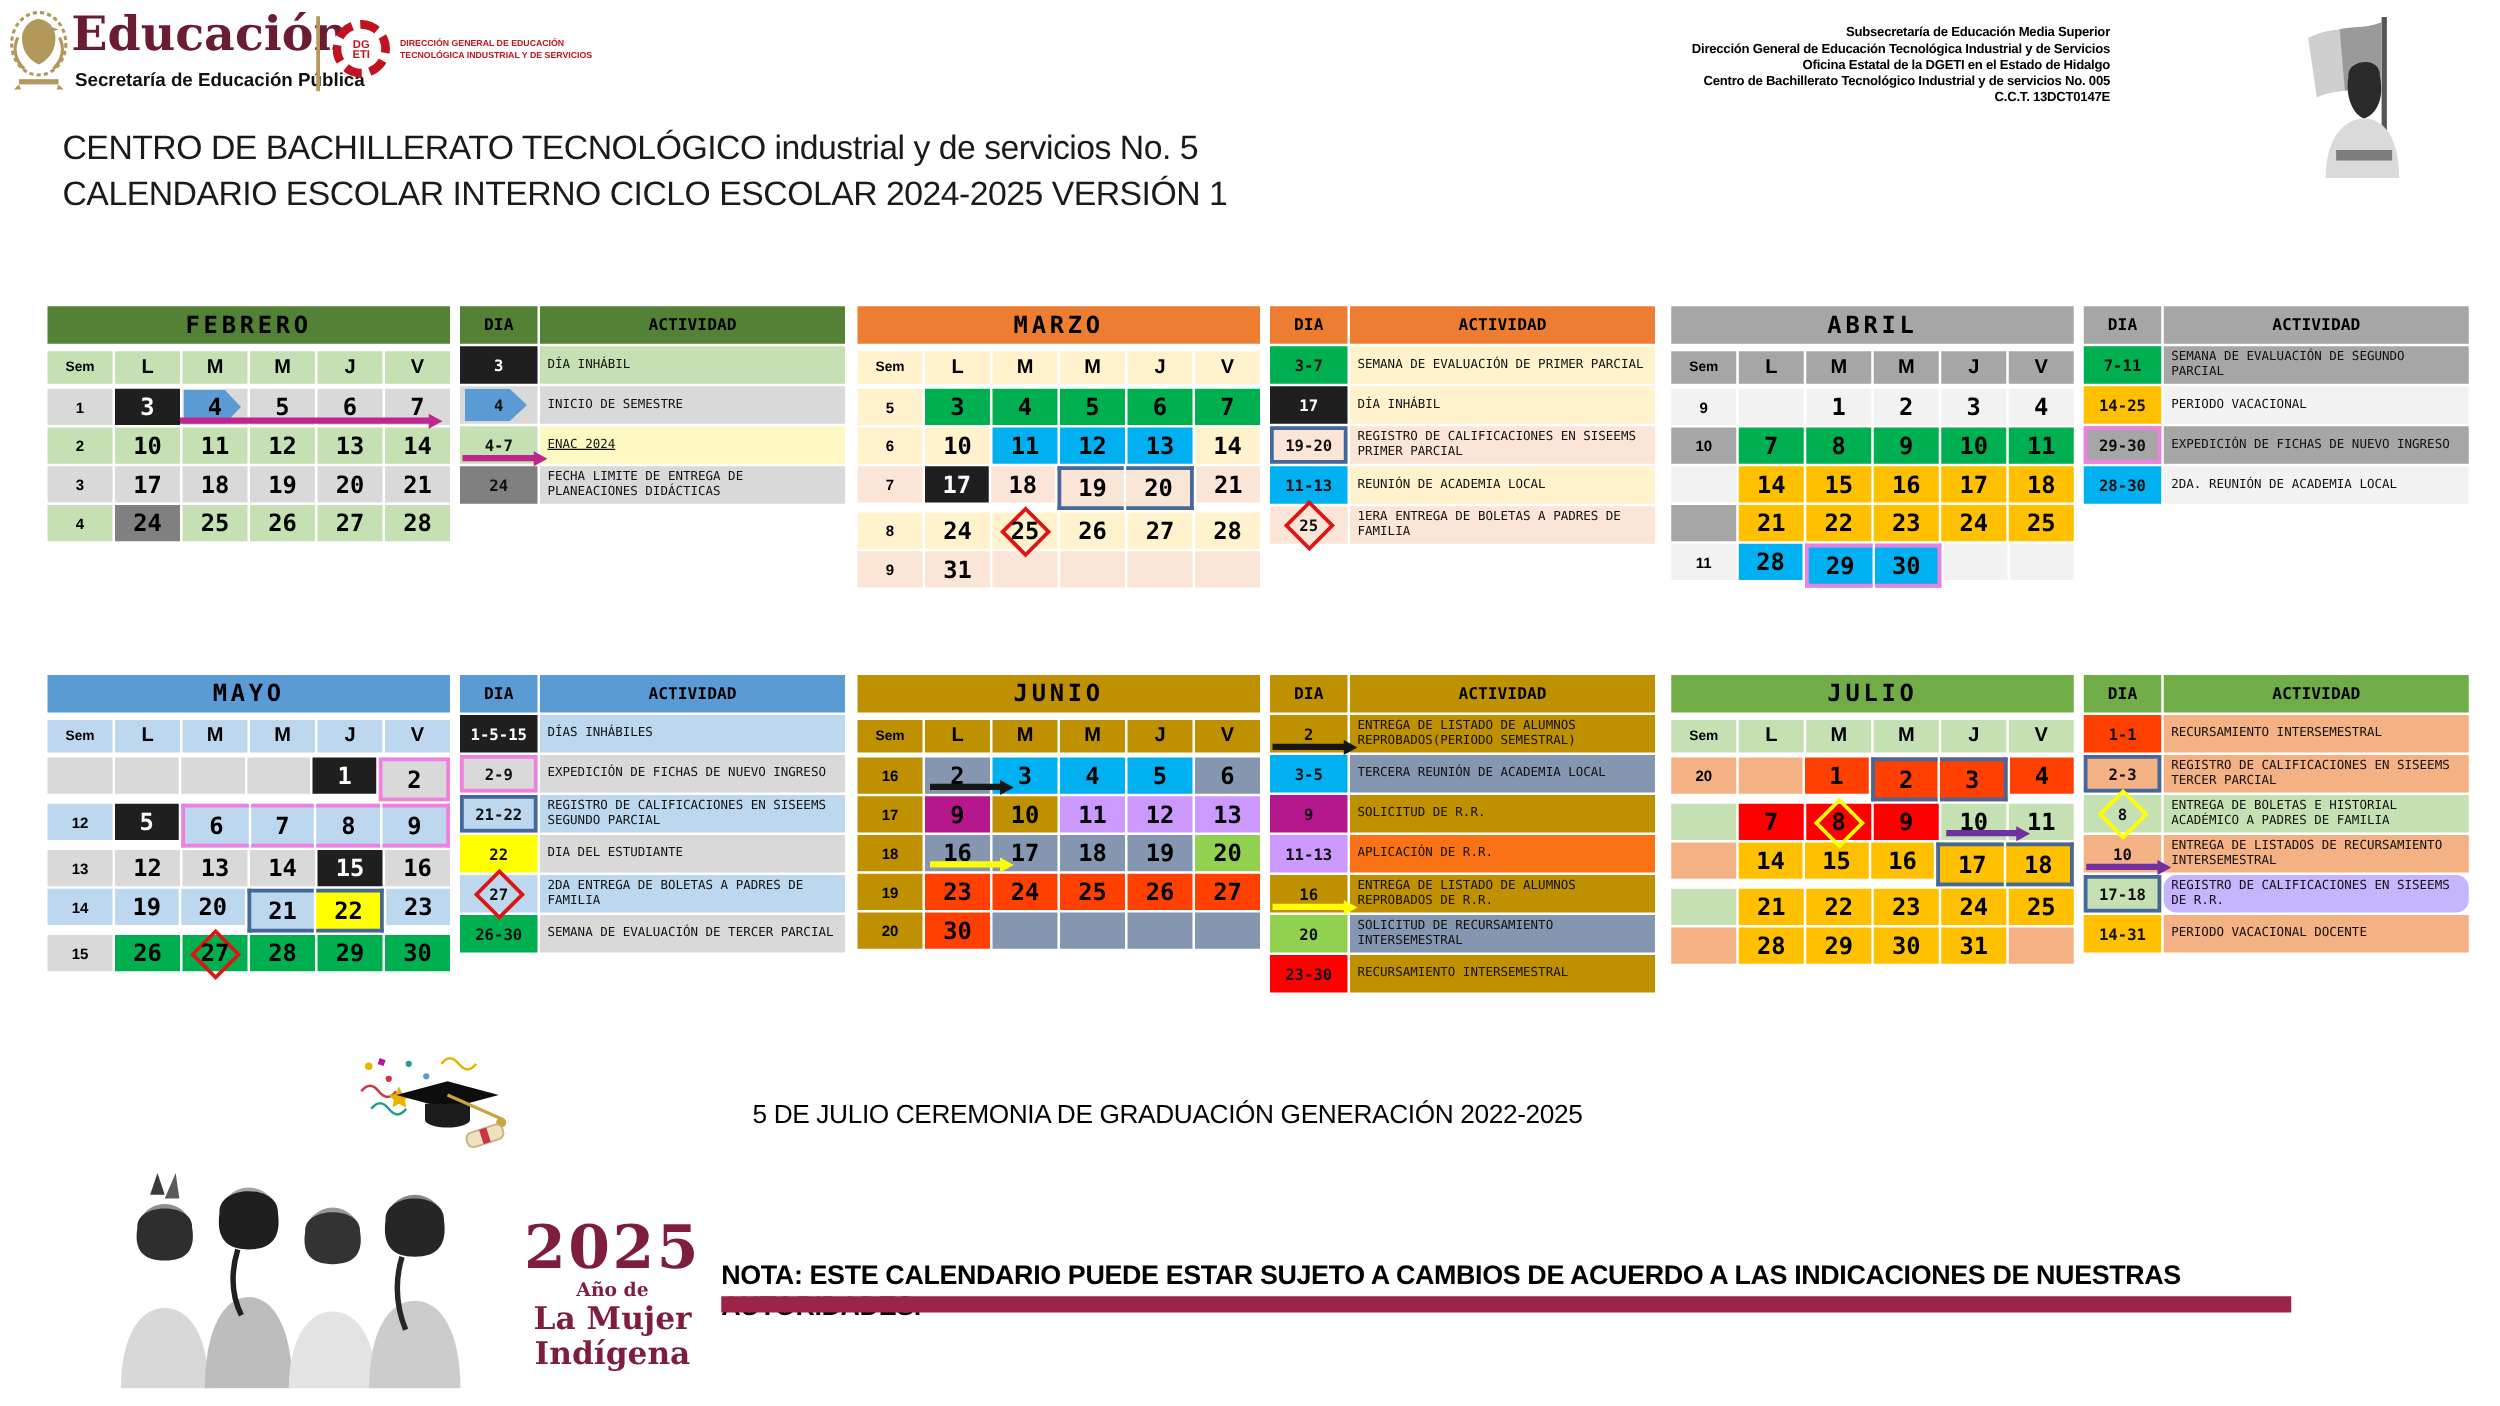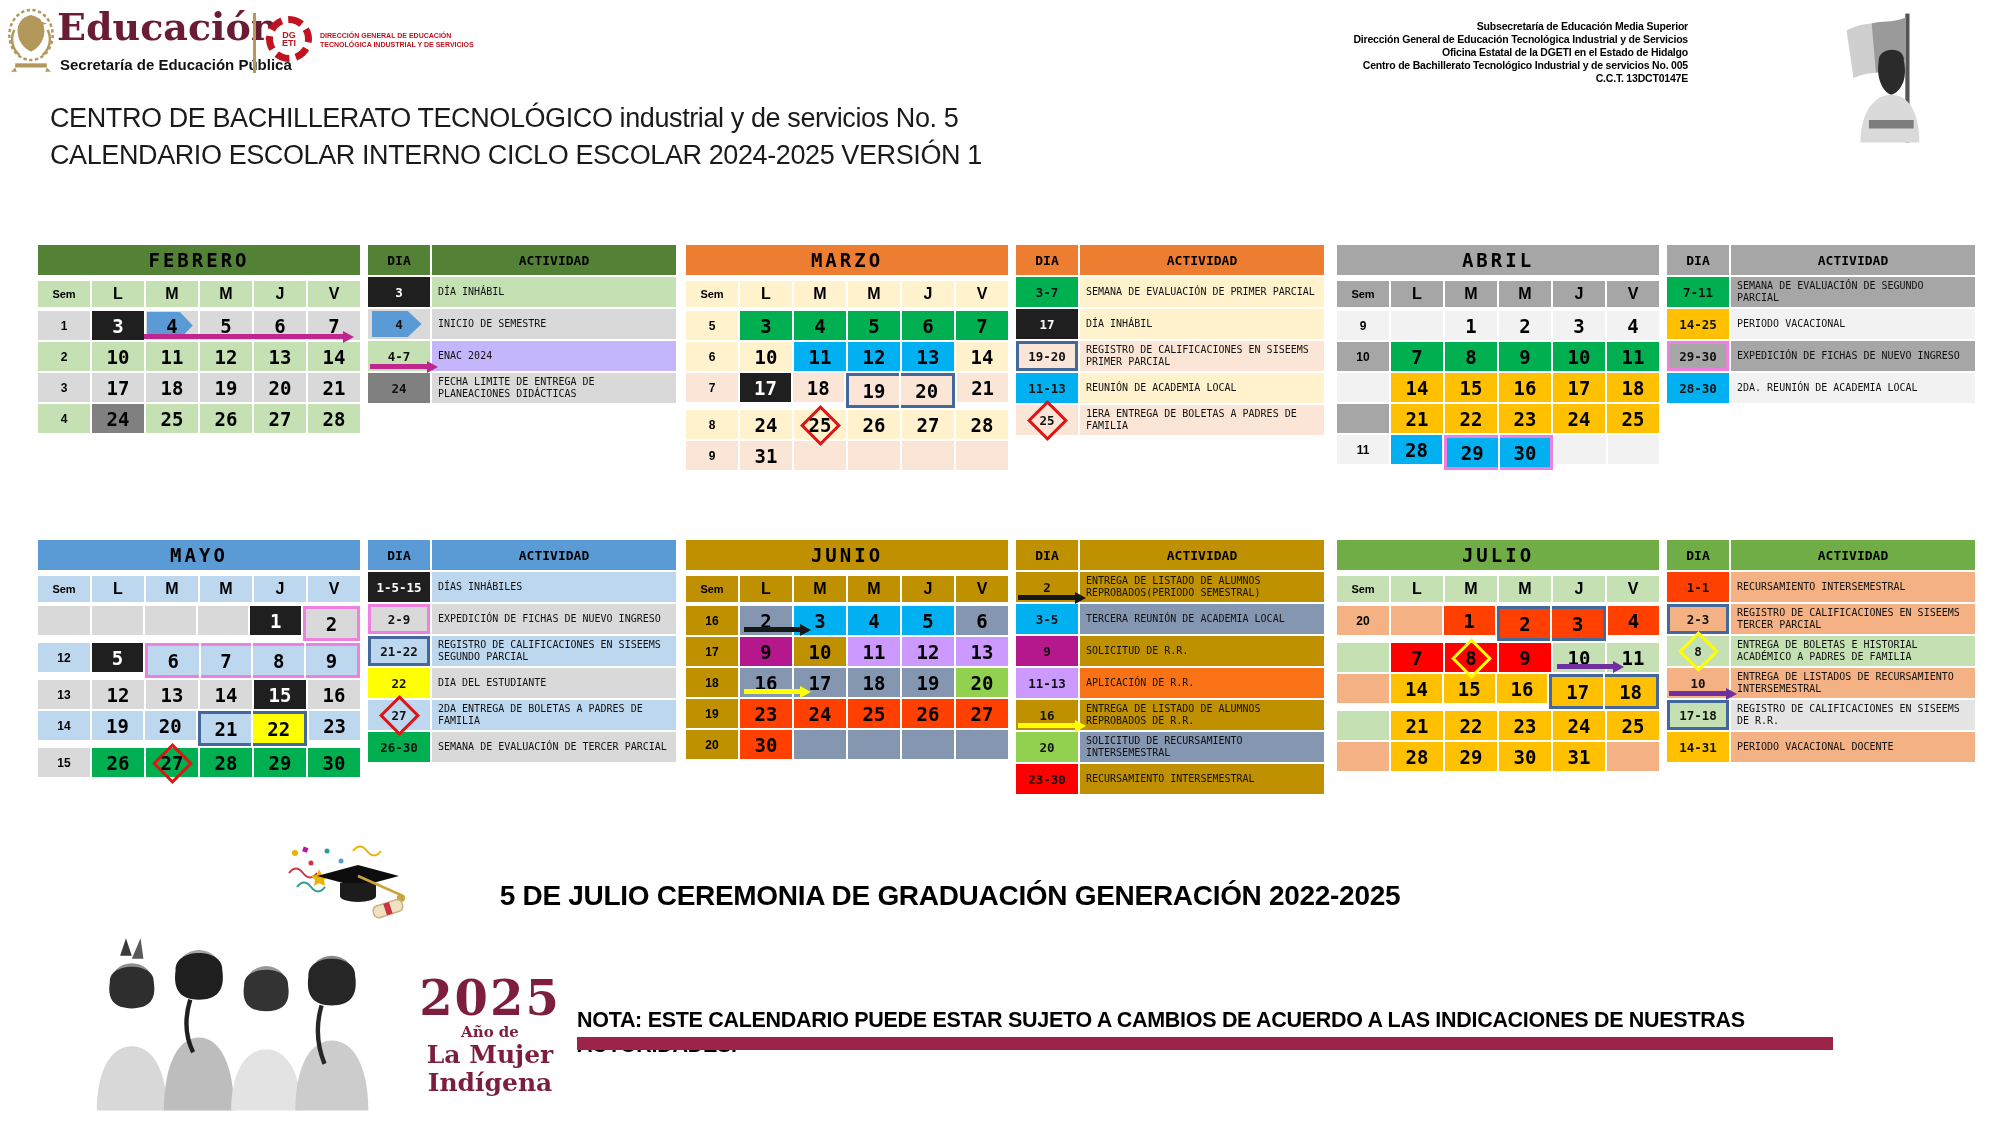--- a/index.html
+++ b/index.html
@@ -68,22 +68,22 @@
   .lh .ldayh{flex:0 0 62px}
   .lrow{display:flex;gap:2px;margin-bottom:2px;min-height:30px}
   .lday{flex:0 0 62px;display:flex;align-items:center;justify-content:center;position:relative;
      font:bold 12.5px "DejaVu Sans Mono",monospace;box-sizing:border-box}
   .lday span{position:relative;z-index:2}
   .lact{flex:1;display:flex;align-items:center;padding:3px 6px;
      font:10px "DejaVu Sans Mono",monospace;line-height:12px;color:#111}
 
   
   .gradicon{position:absolute;left:283px;top:843px}
-  .gradtext{position:absolute;left:450px;top:880px;width:1000px;text-align:center;
-     font-weight:bold;font-size:28px;letter-spacing:-0.3px;color:#000}
+  .gradtext{position:absolute;left:434px;top:880px;width:1000px;text-align:center;
+     font-weight:normal;font-size:21px;letter-spacing:-0.3px;color:#000}
   .womenimg{position:absolute;left:88px;top:935px}
   .yearlogo{position:absolute;left:405px;top:972px;width:170px;text-align:center;color:#7e1e3f}
   .y-num{font:bold 48px "DejaVu Serif",serif;letter-spacing:2px;line-height:52px}
   .y-sub{font:bold 15px "DejaVu Serif",serif;line-height:17px}
   .y-l2{font:bold 25px "DejaVu Serif",serif;line-height:28px}
   .y-l3{font:bold 25px "DejaVu Serif",serif;line-height:28px}
   .nota{position:absolute;left:577px;top:1008px;width:1270px;font-weight:bold;font-size:21.5px;
      letter-spacing:-0.3px;color:#000}
   .notabar{position:absolute;left:577px;top:1037px;width:1256px;height:13px;background:#9d2449}
 </style>
@@ -249,21 +249,21 @@
             </div>
             <div class="lact" style="background: rgb(217, 217, 217);">INICIO DE SEMESTRE</div>
           </div>
           <div class="lrow">
             <div class="lday" style="background: rgb(197, 224, 179);">
               <div class="harrow" style="background: rgb(192, 39, 142); bottom: 2px; left: 2px; width: 58px;">
                 <div class="hd" style="border-left-color: rgb(192, 39, 142);"></div>
               </div>
               <span>4-7</span>
             </div>
-            <div class="lact" style="background: #c4b5fd;">ENAC 2024</div>
+            <div class="lact" style="background: #fef9c3; text-decoration: underline;">ENAC 2024</div>
           </div>
           <div class="lrow">
             <div class="lday" style="background: rgb(128, 128, 128);">
               <span>24</span>
             </div>
             <div class="lact" style="background: rgb(217, 217, 217);">FECHA LIMITE DE ENTREGA DE PLANEACIONES DIDÁCTICAS</div>
           </div>
         </div>
       </div>
       <div class="month-group pos-1">
@@ -986,21 +986,21 @@
                 <div class="hd" style="border-left-color: rgb(112, 48, 160);"></div>
               </div>
               <span>10</span>
             </div>
             <div class="lact" style="background: rgb(244, 177, 131);">ENTREGA DE LISTADOS DE RECURSAMIENTO INTERSEMESTRAL</div>
           </div>
           <div class="lrow">
             <div class="lday bx-blue-se" style="background: rgb(197, 224, 179);">
               <span>17-18</span>
             </div>
-            <div class="lact" style="background: #e5e5e5;">REGISTRO DE CALIFICACIONES EN SISEEMS DE R.R.</div>
+            <div class="lact" style="background: #c4b5fd; border-radius: 10px;">REGISTRO DE CALIFICACIONES EN SISEEMS DE R.R.</div>
           </div>
           <div class="lrow">
             <div class="lday" style="background: rgb(255, 192, 0); text-align: right;">
               <span>14-31</span>
             </div>
             <div class="lact" style="background: rgb(244, 177, 131);">PERIODO VACACIONAL DOCENTE</div>
           </div>
         </div>
       </div>
     </div>

